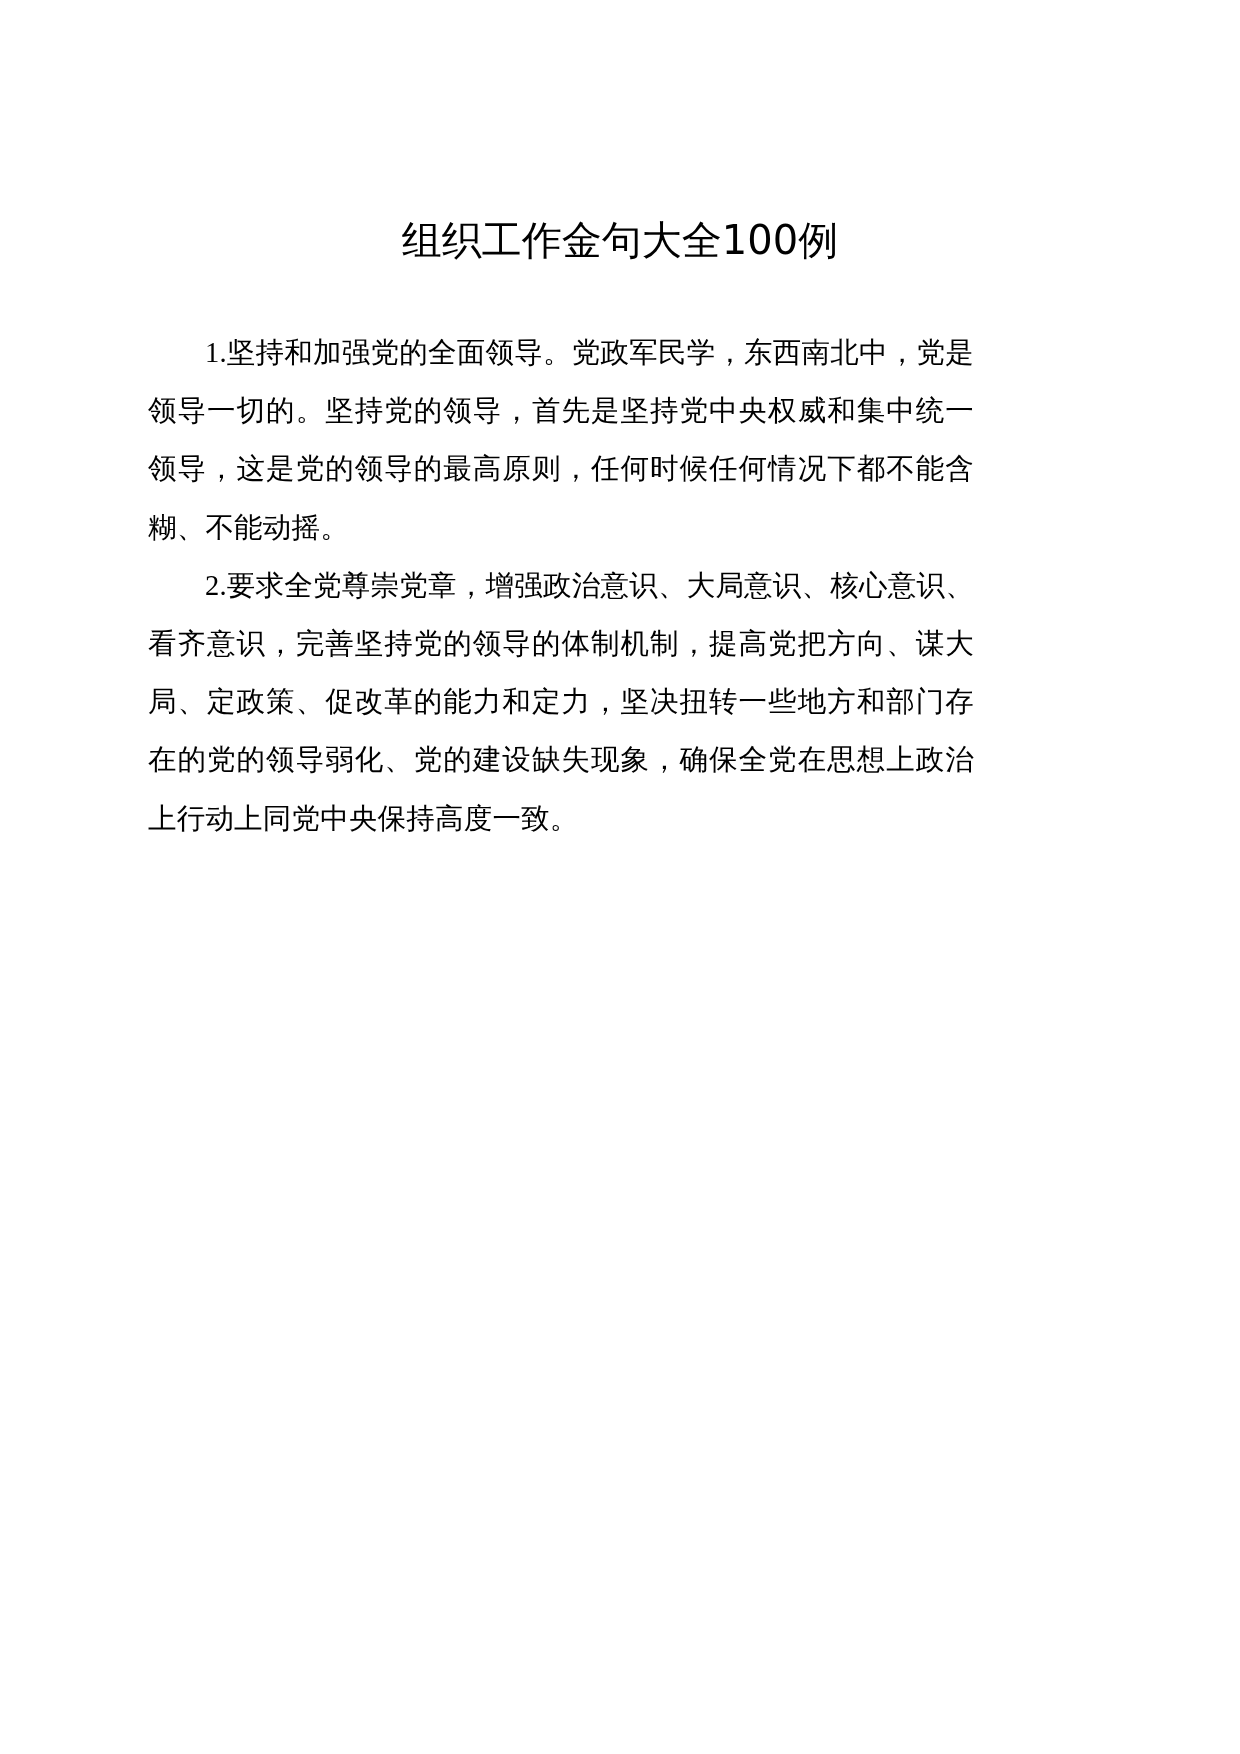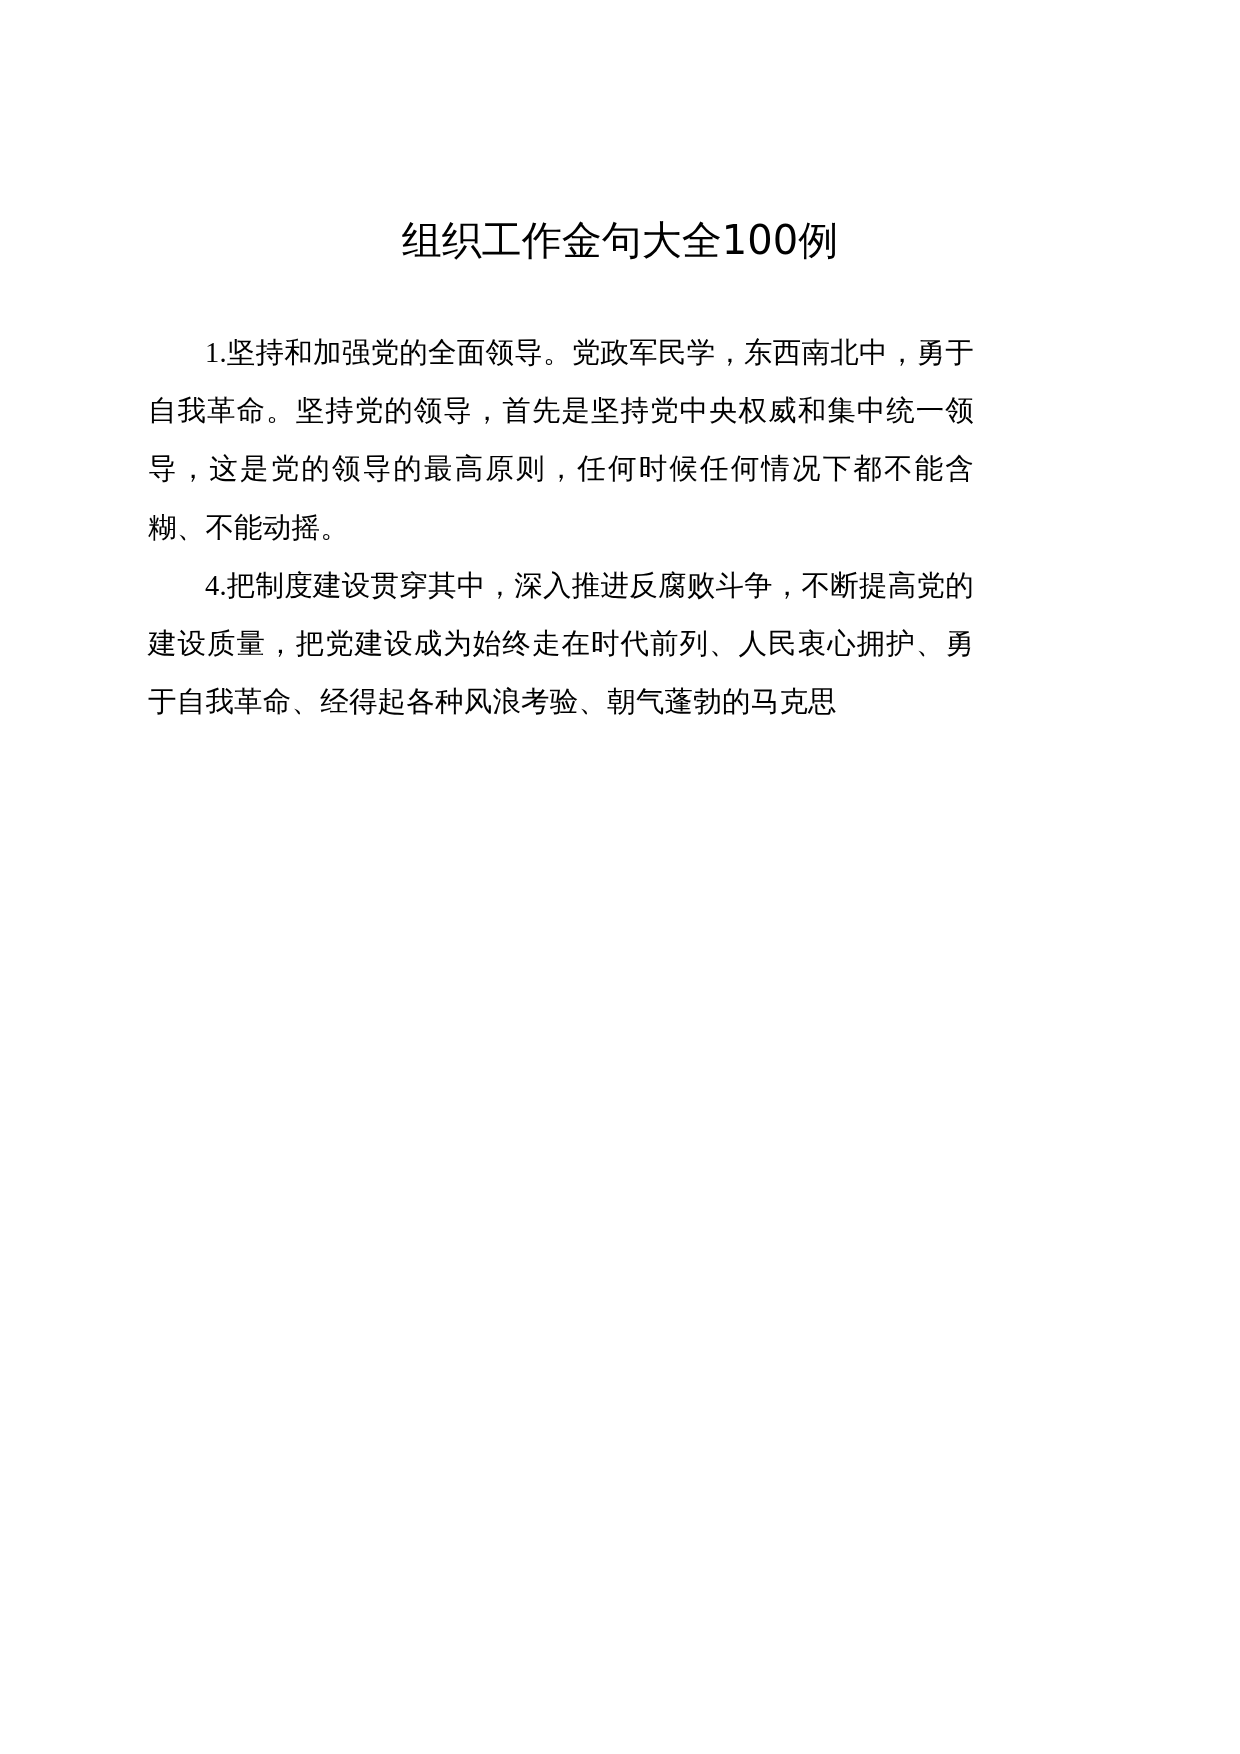--- a/index.html
+++ b/index.html
@@ -55,16 +55,16 @@
       font-family: "Liberation Serif", "DejaVu Serif", serif;
     }
   </style>
 </head>
 <body>
 
 <div class="page">
   <h1 class="title">组织工作金句大全100例</h1>
 
   <div class="body-text">
-    <p class="para"><span class="num">1.</span><span>坚持和加强党的全面领导。党政军民学，东西南北中，勇于自我革命。坚持党的领导，首先是坚持党中央权威和集中统一领导，这是党的领导的最高原则，任何时候任何情况下都不能含糊、不能动摇。</span></p>
-    <p class="para"><span class="num">4.</span><span>把制度建设贯穿其中，深入推进反腐败斗争，不断提高党的建设质量，把党建设成为始终走在时代前列、人民衷心拥护、勇于自我革命、经得起各种风浪考验、朝气蓬勃的马克思</span></p>
+    <p class="para"><span class="num">1.</span><span>坚持和加强党的全面领导。党政军民学，东西南北中，党是领导一切的。坚持党的领导，首先是坚持党中央权威和集中统一领导，这是党的领导的最高原则，任何时候任何情况下都不能含糊、不能动摇。</span></p>
+    <p class="para"><span class="num">2.</span><span>要求全党尊崇党章，增强政治意识、大局意识、核心意识、看齐意识，完善坚持党的领导的体制机制，提高党把方向、谋大局、定政策、促改革的能力和定力，坚决扭转一些地方和部门存在的党的领导弱化、党的建设缺失现象，确保全党在思想上政治上行动上同党中央保持高度一致。</span></p>
   </div>
 </div>
 
 </body></html>

